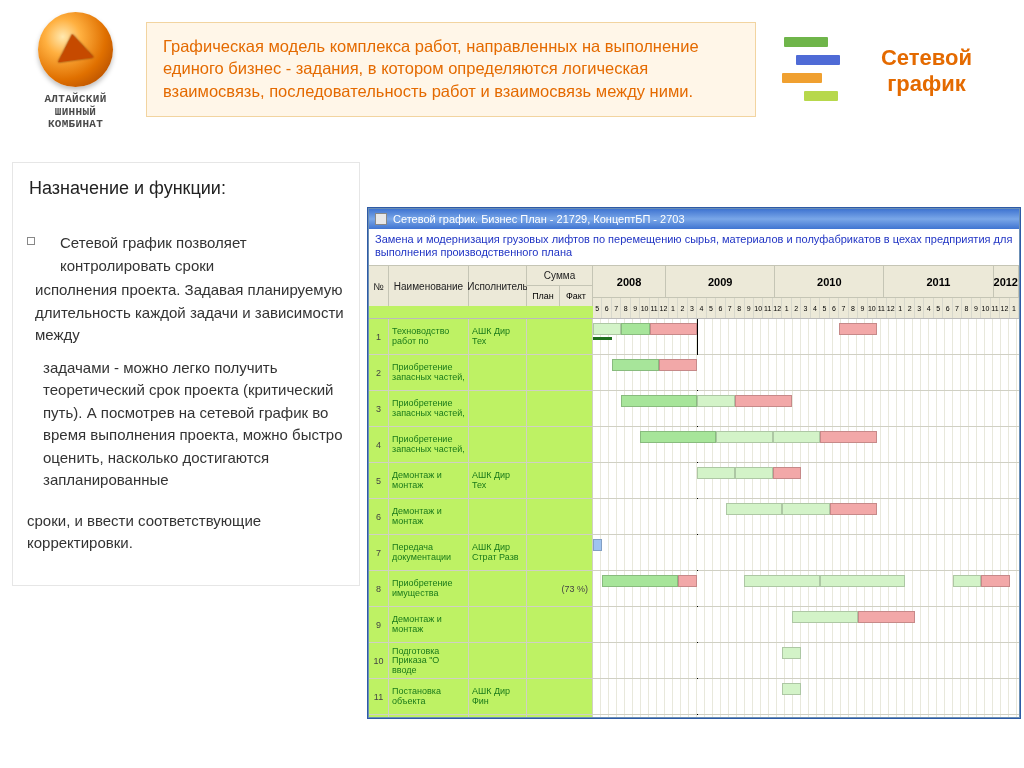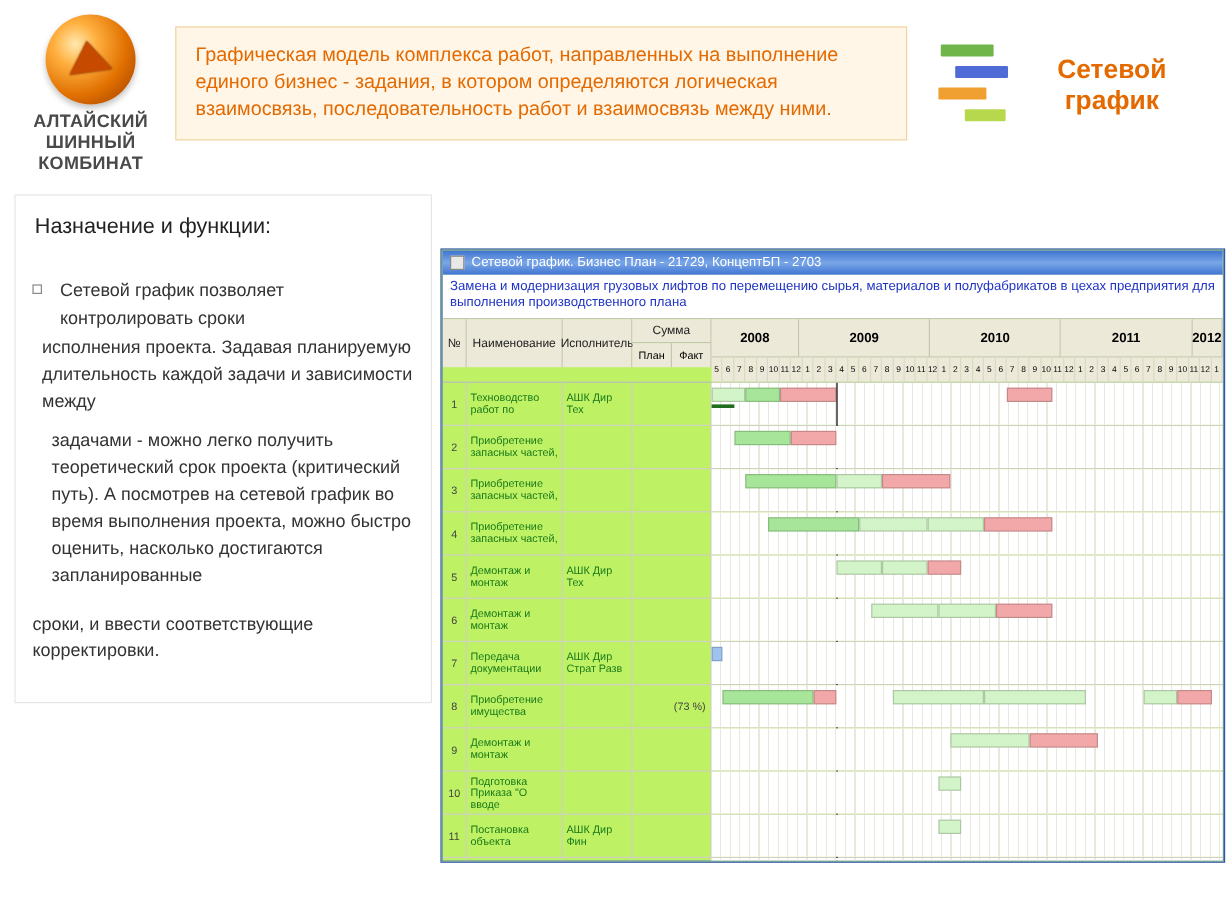--- a/index.html
+++ b/index.html
@@ -26,21 +26,21 @@
   }
   .logo-orb::after{
     content:""; position:absolute; left:18px; top:22px;
     width:0;height:0;
     border-left:18px solid transparent;
     border-right:18px solid transparent;
     border-bottom:26px solid #c64a00;
     transform: rotate(-8deg);
     filter: drop-shadow(0 0 1px #6e2a00);
   }
-  .logo-text { font-size:15px; color:#4a4a4a; font-weight:bold; letter-spacing:.3px; line-height:1.15;}
+  .logo-text { font-size:11px; color:#4a4a4a; font-weight:bold; letter-spacing:.3px; line-height:1.15;font-family:Liberation Mono, monospace;}
   .definition-box {
     position:absolute; left:146px; top:10px; width:610px;
     background:#fff6e8;
     border:1px solid #f2d4a0;
     padding:12px 16px 14px;
     color:#e46a00;
     font-size:16.5px; line-height:1.35;
   }
   .title-badge {
     position:absolute; right:12px; top:6px; width:230px; height:105px;
@@ -58,21 +58,21 @@
 
   
   .left-col{
     position:absolute; left:12px; top:162px; width:348px;
     padding:6px 10px 30px 14px;
     border:1px solid #e6e6e6;
     background:#fff;
     font-size:15px; color:#333; line-height:1.5;
   }
   .left-col h3{font-size:18px; font-weight:normal; color:#222; margin:6px 0 28px 2px;}
-  .bullet{display:flex;gap:15px;}
+  .bullet{display:flex;gap:25px;}
   .bullet .sq{width:8px;height:8px;border:1px solid #888;margin-top:7px;flex:0 0 8px;}
   .para{margin-top:2px;}
   .para + .para{margin-top:10px;}
 
   
   .app{
     position:absolute; left:368px; top:208px; width:652px; height:510px;
     background:#bef264;
     border:1px solid #6b8fb5;
     box-shadow:0 0 0 1px #2e5aa6;

